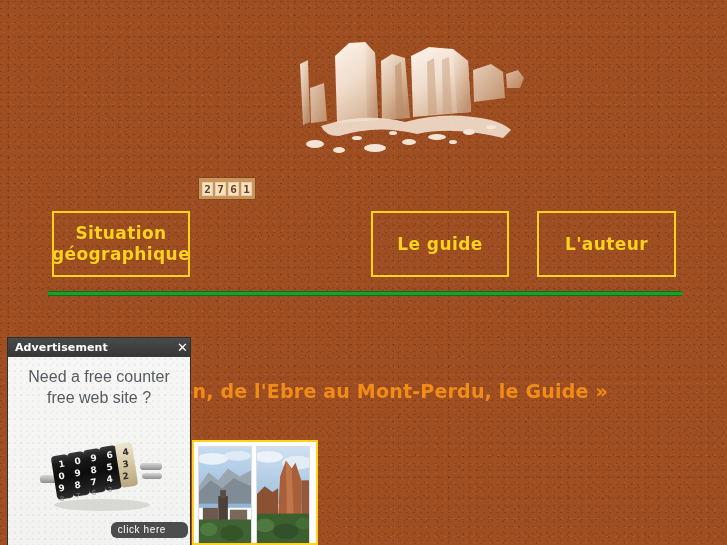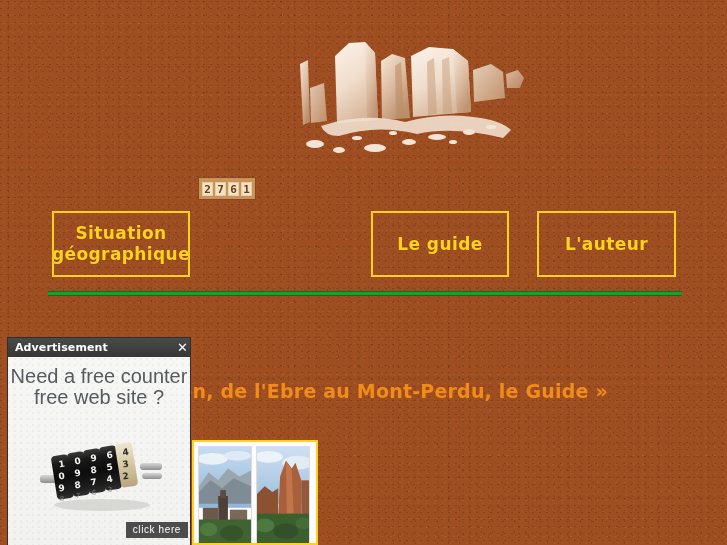--- a/index.html
+++ b/index.html
@@ -199,42 +199,43 @@
       radial-gradient(circle at 20% 30%, rgba(0,0,0,0.035) 0 1px, transparent 1px),
       radial-gradient(circle at 70% 80%, rgba(0,0,0,0.03) 0 1px, transparent 1px),
       linear-gradient(#f7f7f5, #f2f2f0);
     background-size: 6px 6px, 8px 8px, 100% 100%;
   }
   .ad-text {
     padding-top: 9px;
     text-align: center;
     color: #555a5e;
     font-family: "Liberation Sans", sans-serif;
-    font-size: 20px;
+    font-size: 16px;
     line-height: 21px;
   }
   .ad-image {
     position: absolute;
     left: 28px;
     top: 84px;
     width: 130px;
     height: 72px;
   }
   .ad-image svg { display:block; width:100%; height:100%; }
   .ad-clickhere {
     position: absolute;
     right: 2px;
     bottom: 7px;
     background: #4c4c4c;
     color: #ffffff;
     font-family: "Liberation Sans", sans-serif;
     font-size: 10px;
     letter-spacing: 0.6px;
-    padding: 2px 7px 3px 7px;
+    padding: 2px 22px 3px 7px;
     cursor: pointer;
+    border-radius: 6px;
   }
 </style>
 </head>
 <body>
 
 <div class="logo-wrap">
   <svg viewBox="0 0 255 140" preserveAspectRatio="none">
     <defs>
       <linearGradient id="rockA" x1="0" y1="0" x2="0.4" y2="1">
         <stop offset="0%" stop-color="#fdf3ea"></stop>

